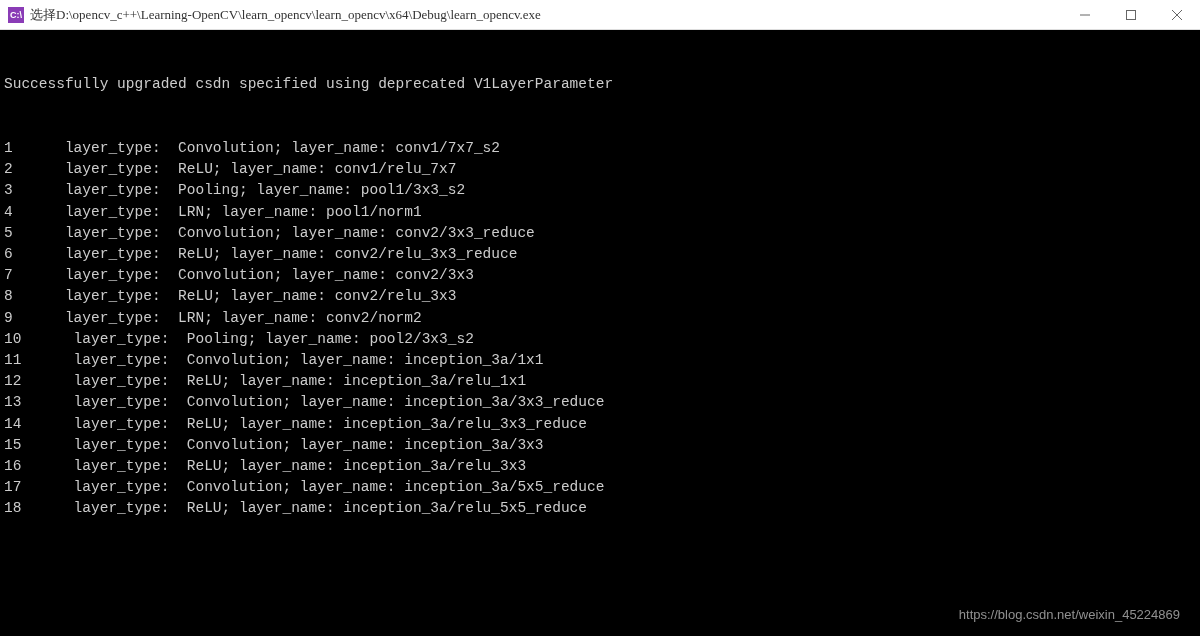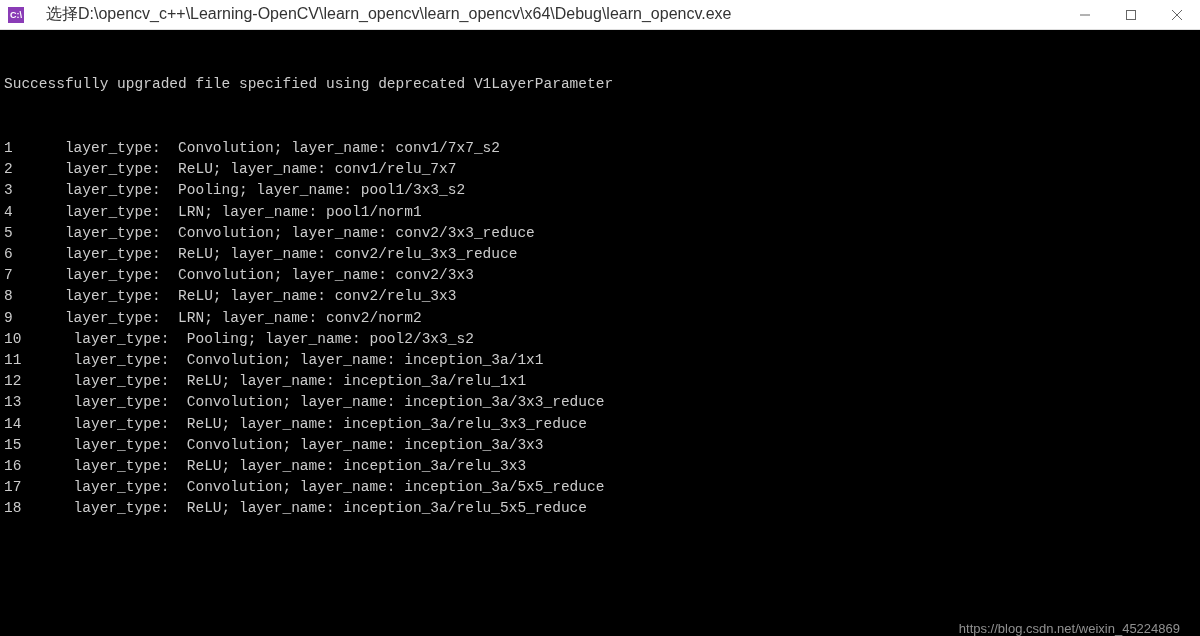--- a/index.html
+++ b/index.html
@@ -27,25 +27,24 @@
       margin-right: 6px;
       display: inline-flex;
       align-items: center;
       justify-content: center;
       color: #fff;
       font-size: 9px;
       font-family: Arial, sans-serif;
       font-weight: bold;
     }
     .title-text {
-      font-family: Liberation Sans, sans-serif;
-      font-size: 16px;
+      font-family: Liberation Serif, serif;
+      font-size: 13px;
       color: #333;
       flex: 1;
-      margin-left: 16px;
     }
     .win-controls {
       display: flex;
       height: 100%;
     }
     .win-btn {
       width: 46px;
       height: 30px;
       display: flex;
       align-items: center;
@@ -57,21 +56,21 @@
     .win-btn svg { stroke: #666; }
     .console-area {
       padding: 2px 4px;
       color: #cccccc;
       line-height: 21.2px;
       white-space: pre;
     }
     .line { display: block; }
     .watermark {
       position: absolute;
-      bottom: 0;
+      bottom: 14px;
       right: 20px;
       color: #aaa;
       font-family: Arial, sans-serif;
       font-size: 13px;
       opacity: 0.85;
     }
   </style>
 </head>
 <body>
 
@@ -92,17 +91,17 @@
     <div class="win-btn">
       <svg width="10" height="10">
           <line x1="0" y1="0" x2="10" y2="10" stroke-width="1"></line>
           <line x1="10" y1="0" x2="0" y2="10" stroke-width="1"></line>
         </svg>
     </div>
   </div>
 </div>
 
 <div class="console-area">
-  <span class="line">Successfully upgraded file specified using deprecated V1LayerParameter</span>
+  <span class="line">Successfully upgraded csdn specified using deprecated V1LayerParameter</span>
   <div id="layer-lines"><span class="line">1      layer_type:  Convolution; layer_name: conv1/7x7_s2</span><span class="line">2      layer_type:  ReLU; layer_name: conv1/relu_7x7</span><span class="line">3      layer_type:  Pooling; layer_name: pool1/3x3_s2</span><span class="line">4      layer_type:  LRN; layer_name: pool1/norm1</span><span class="line">5      layer_type:  Convolution; layer_name: conv2/3x3_reduce</span><span class="line">6      layer_type:  ReLU; layer_name: conv2/relu_3x3_reduce</span><span class="line">7      layer_type:  Convolution; layer_name: conv2/3x3</span><span class="line">8      layer_type:  ReLU; layer_name: conv2/relu_3x3</span><span class="line">9      layer_type:  LRN; layer_name: conv2/norm2</span><span class="line">10      layer_type:  Pooling; layer_name: pool2/3x3_s2</span><span class="line">11      layer_type:  Convolution; layer_name: inception_3a/1x1</span><span class="line">12      layer_type:  ReLU; layer_name: inception_3a/relu_1x1</span><span class="line">13      layer_type:  Convolution; layer_name: inception_3a/3x3_reduce</span><span class="line">14      layer_type:  ReLU; layer_name: inception_3a/relu_3x3_reduce</span><span class="line">15      layer_type:  Convolution; layer_name: inception_3a/3x3</span><span class="line">16      layer_type:  ReLU; layer_name: inception_3a/relu_3x3</span><span class="line">17      layer_type:  Convolution; layer_name: inception_3a/5x5_reduce</span><span class="line">18      layer_type:  ReLU; layer_name: inception_3a/relu_5x5_reduce</span></div>
 </div>
 
 <div class="watermark">https://blog.csdn.net/weixin_45224869</div>
 
 </body></html>

